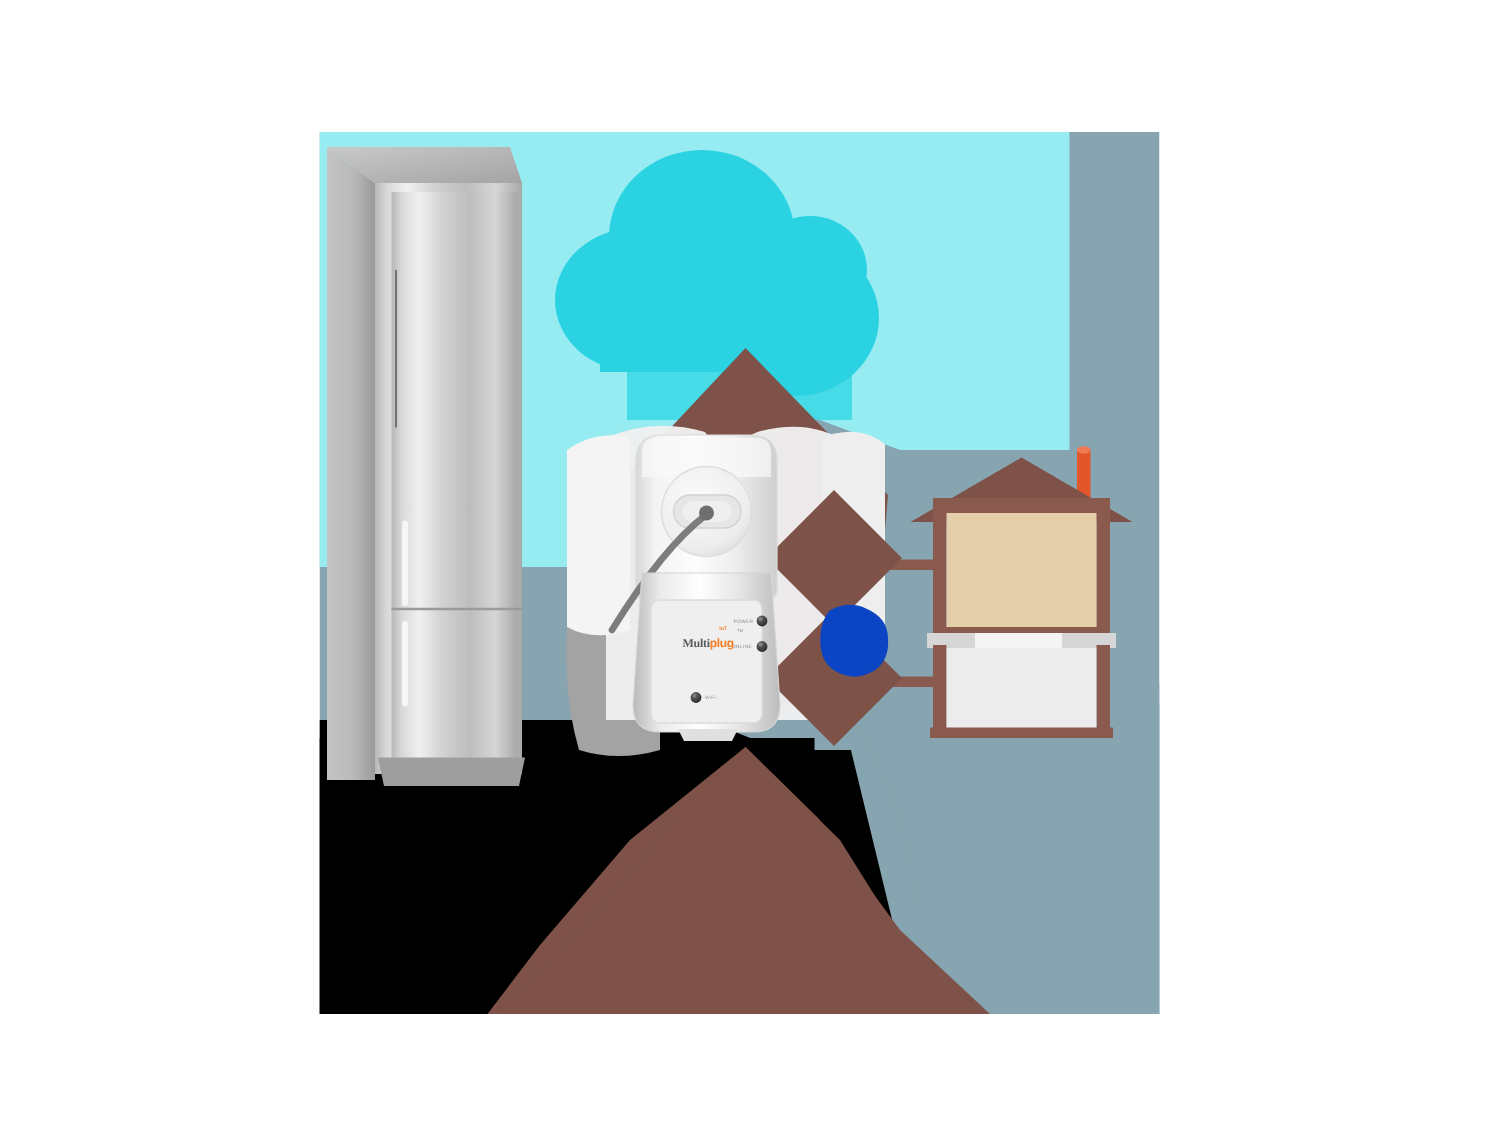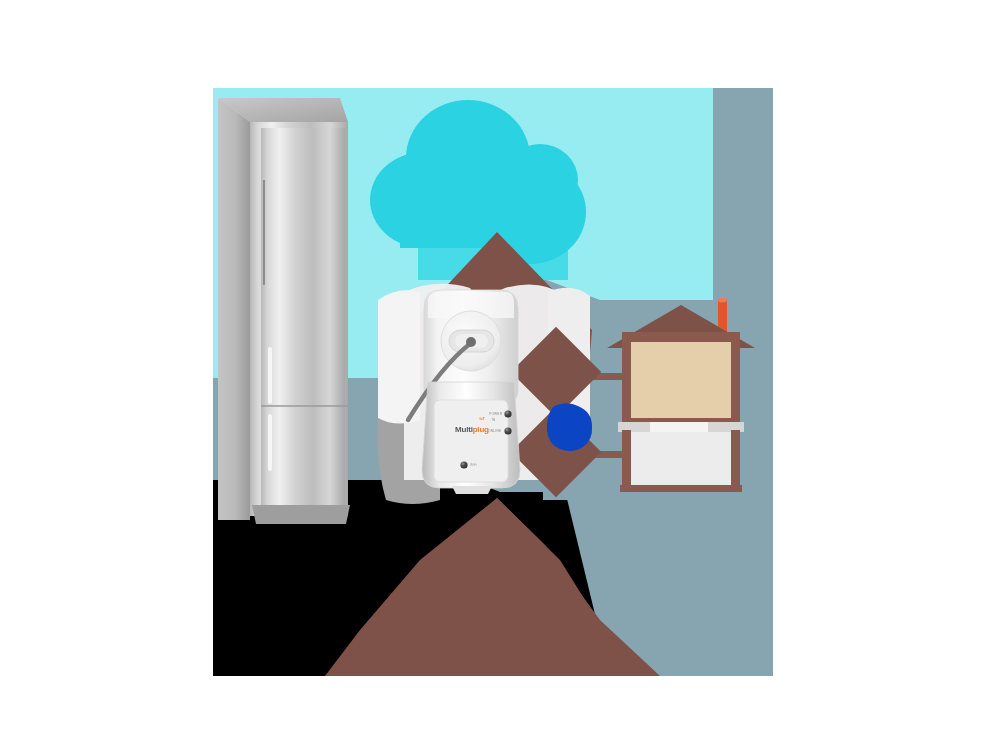--- a/index.html
+++ b/index.html
@@ -44,21 +44,21 @@
     color: #9a9a9a;
   }
   .logo-wrap {
     position: absolute;
     left: 455px;
     top: 418px;
     width: 40px;
     height: 14px;
   }
   .logo-multi {
-    font-family: Liberation Sans, sans-serif;
+    font-family: Liberation Serif, serif;
     font-weight: bold;
     font-size: 8px;
     color: #58595b;
     letter-spacing: -0.2px;
   }
   .logo-plug {
     font-family: "Liberation Sans", sans-serif;
     font-weight: bold;
     font-size: 8px;
     color: #f47b20;

